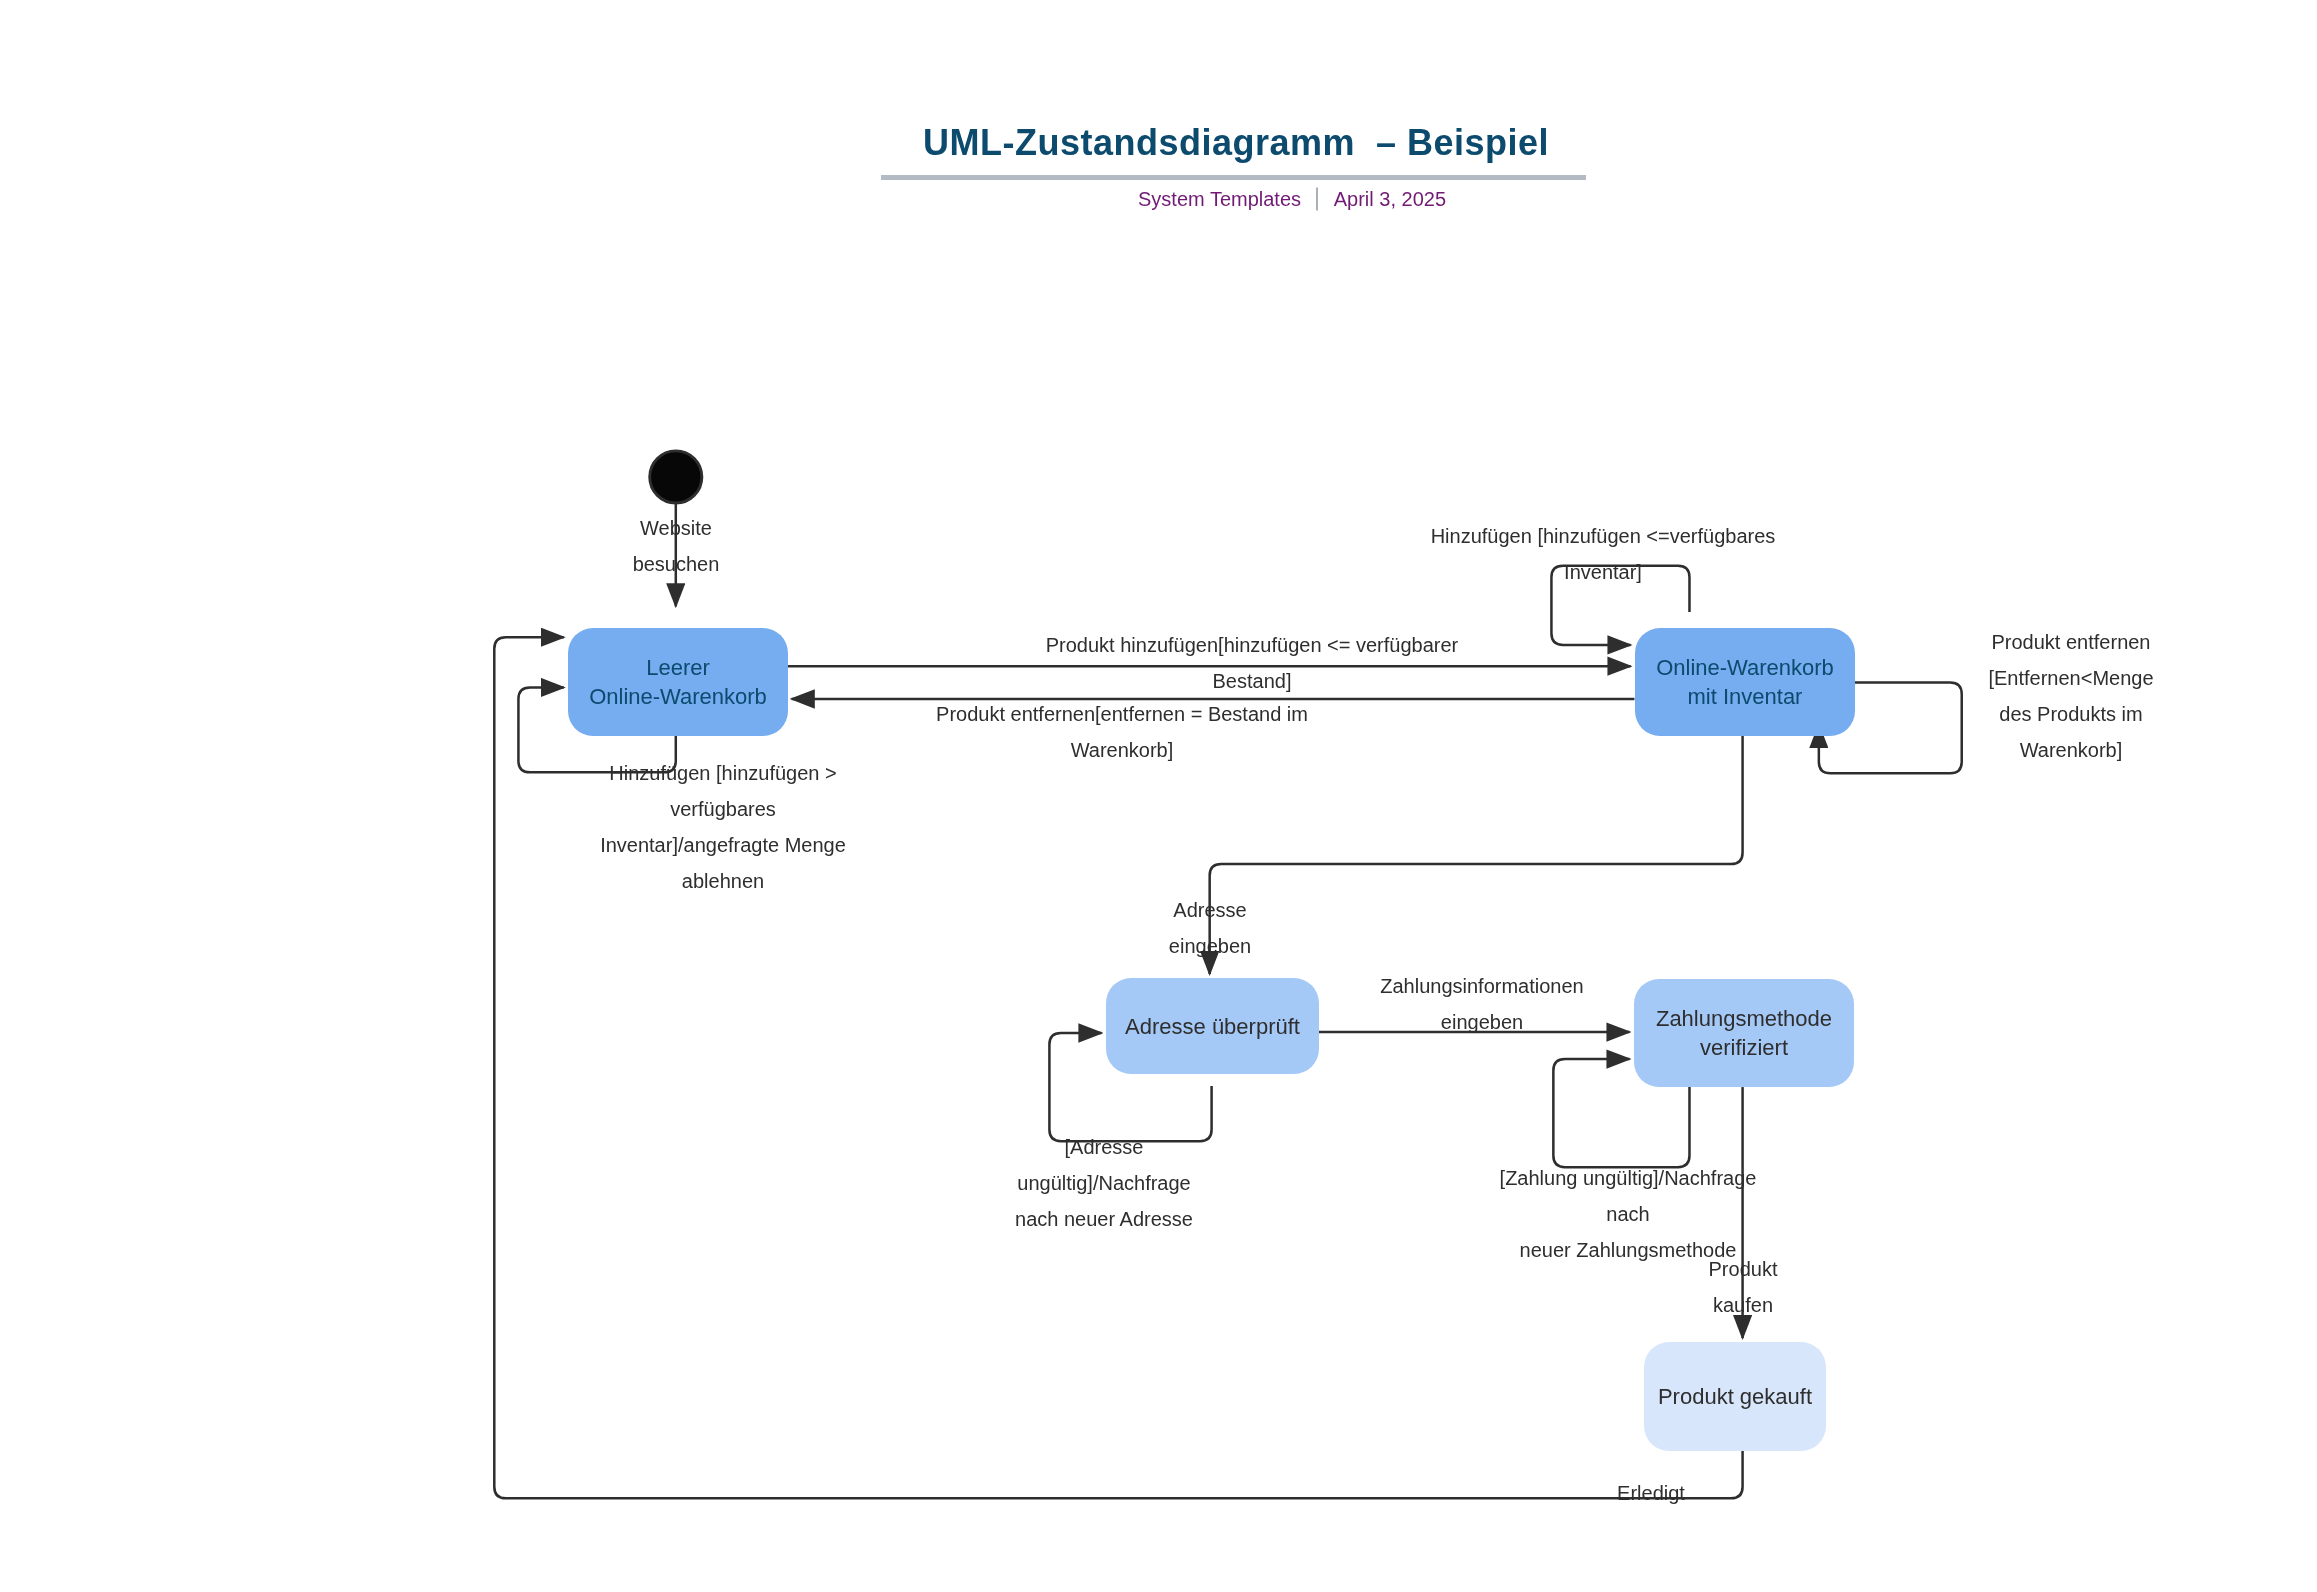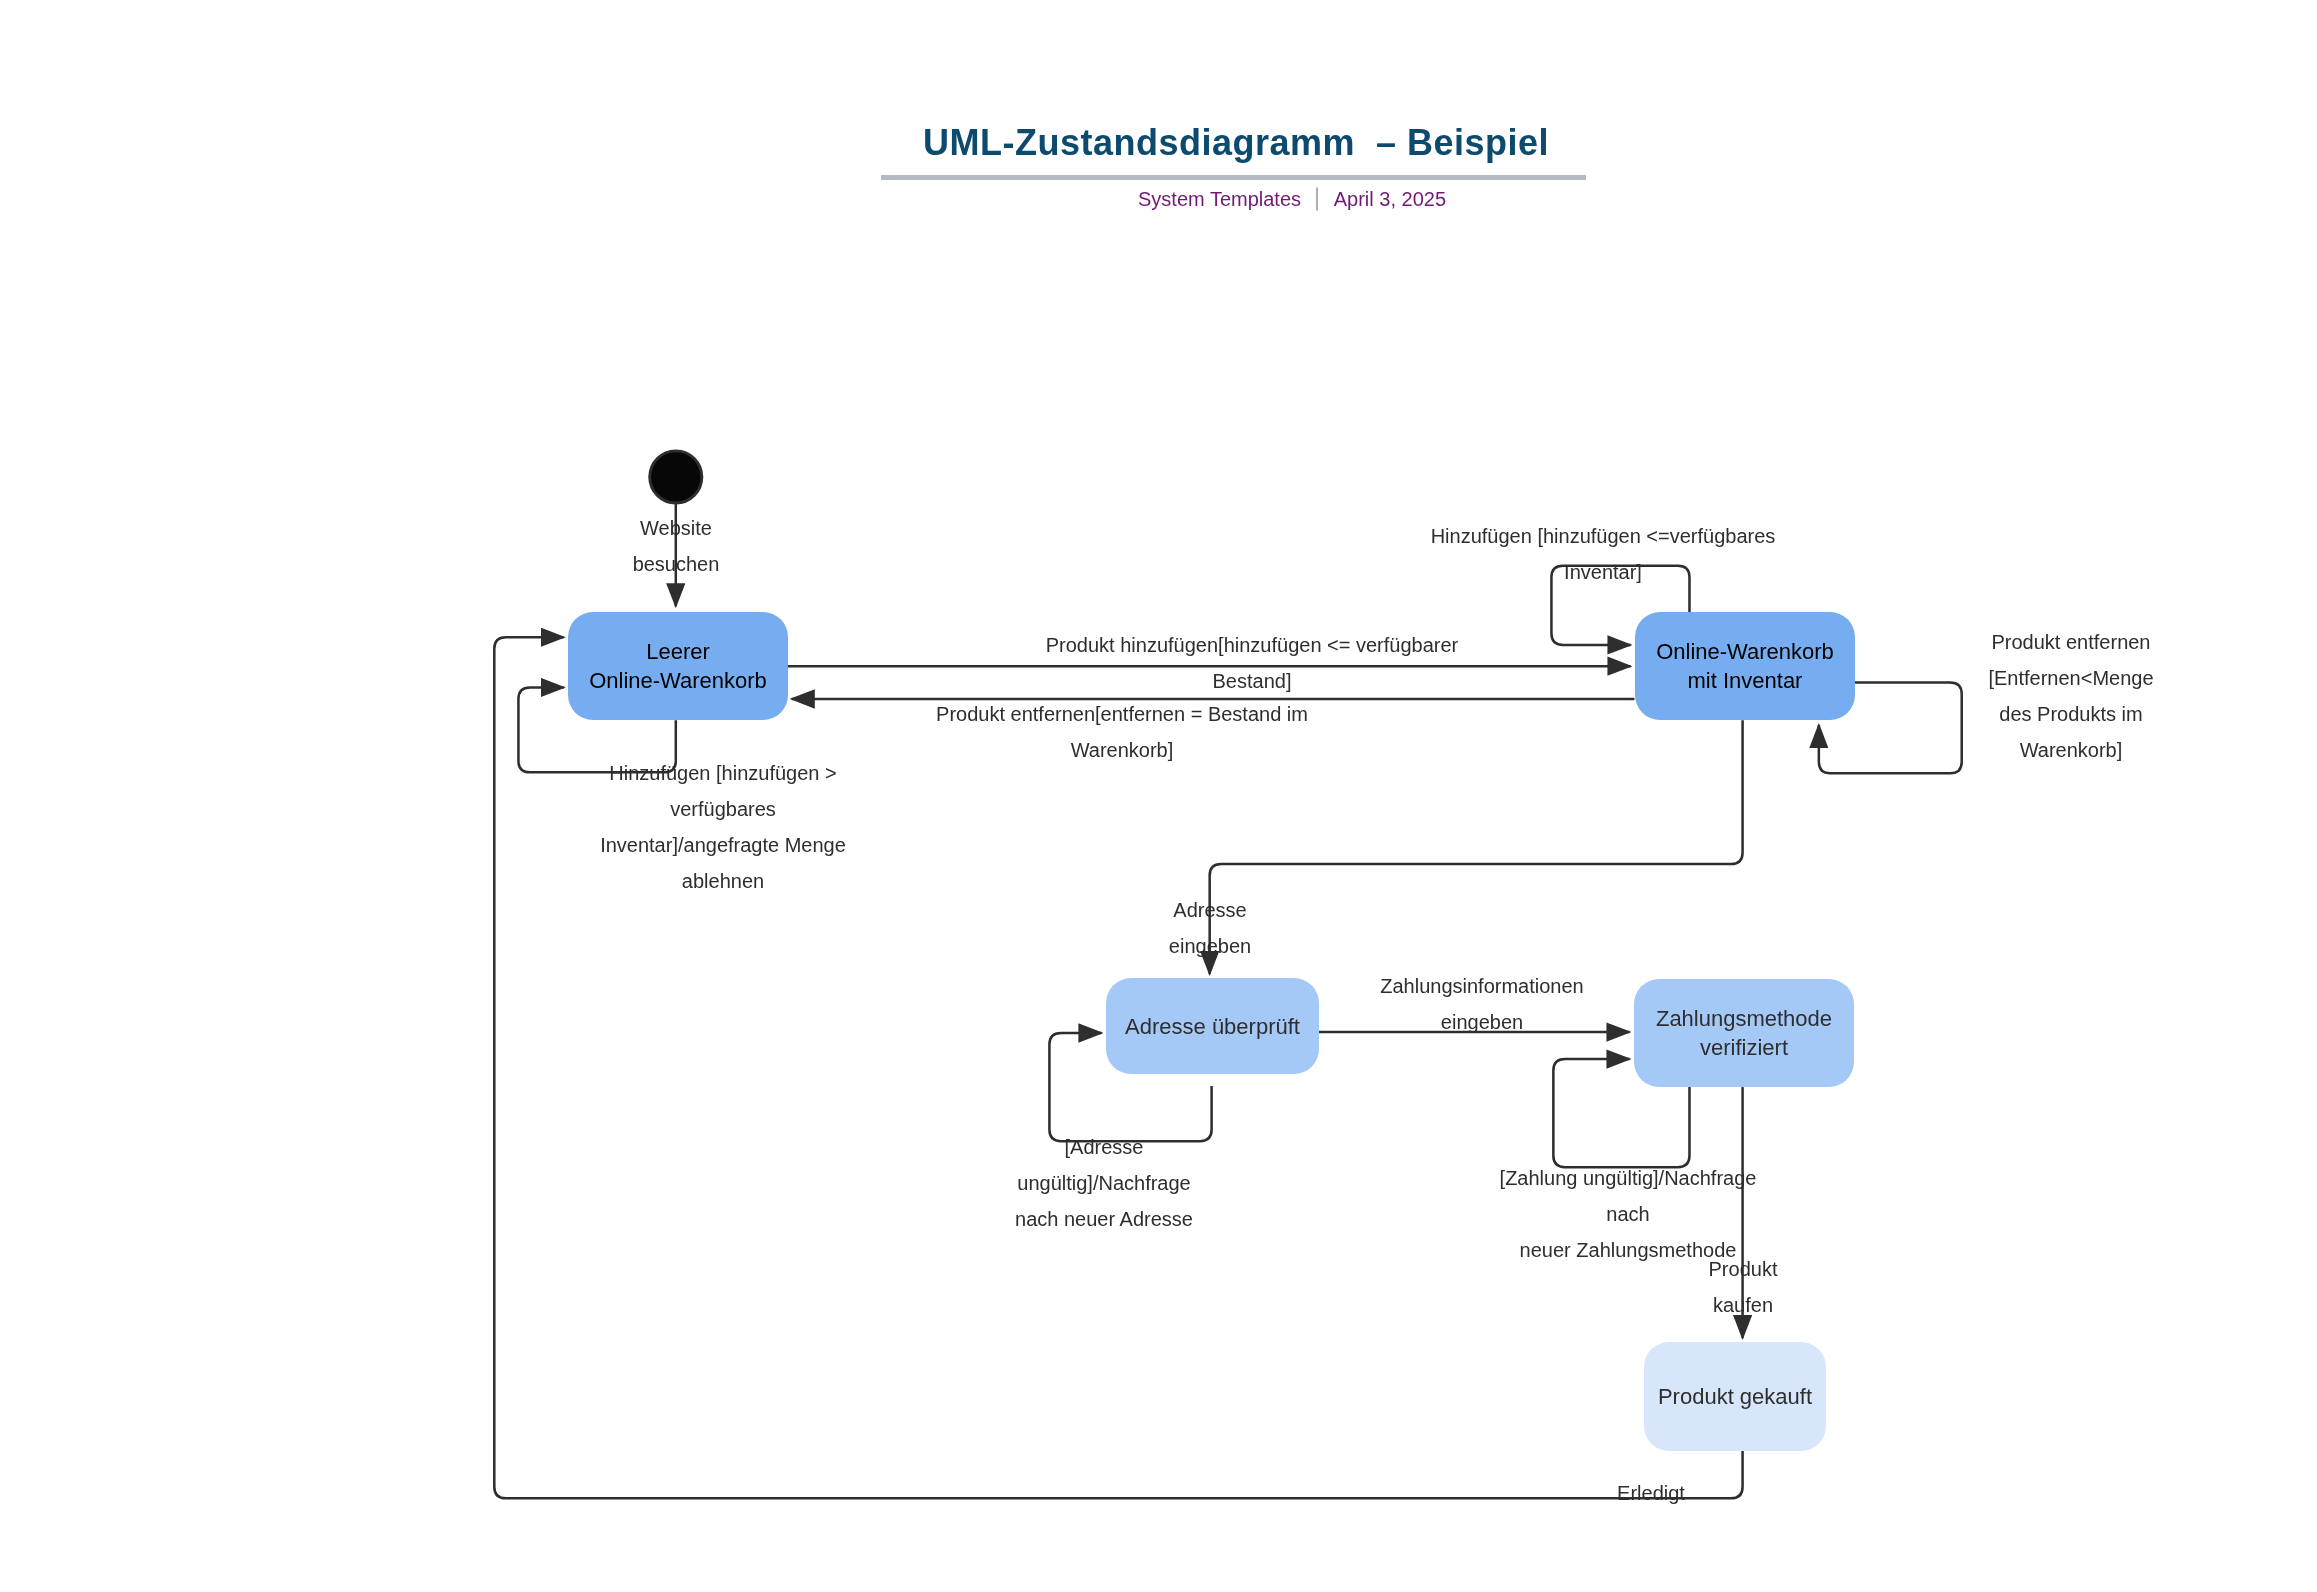--- a/index.html
+++ b/index.html
@@ -67,21 +67,21 @@
     z-index: 3;
     border-radius: 25px;
     display: flex;
     align-items: center;
     justify-content: center;
     text-align: center;
     font-size: 22px;
     line-height: 29px;
     white-space: pre-line;
   }
-  .state.primary   { background: #76ACF0; color: #000000; }
+  .state.primary   { background: #76ACF0; color: #0c4a6e; margin-top: 16px; }
   .state.secondary { background: #A5C9F7; color: #2E2E2E; }
   .state.final     { background: #D7E6FA; color: #2E2E2E; }
 
   .lbl {
     position: absolute;
     z-index: 2;
     transform: translate(-50%, -50%);
     text-align: center;
     font-size: 20px;
     line-height: 36px;

